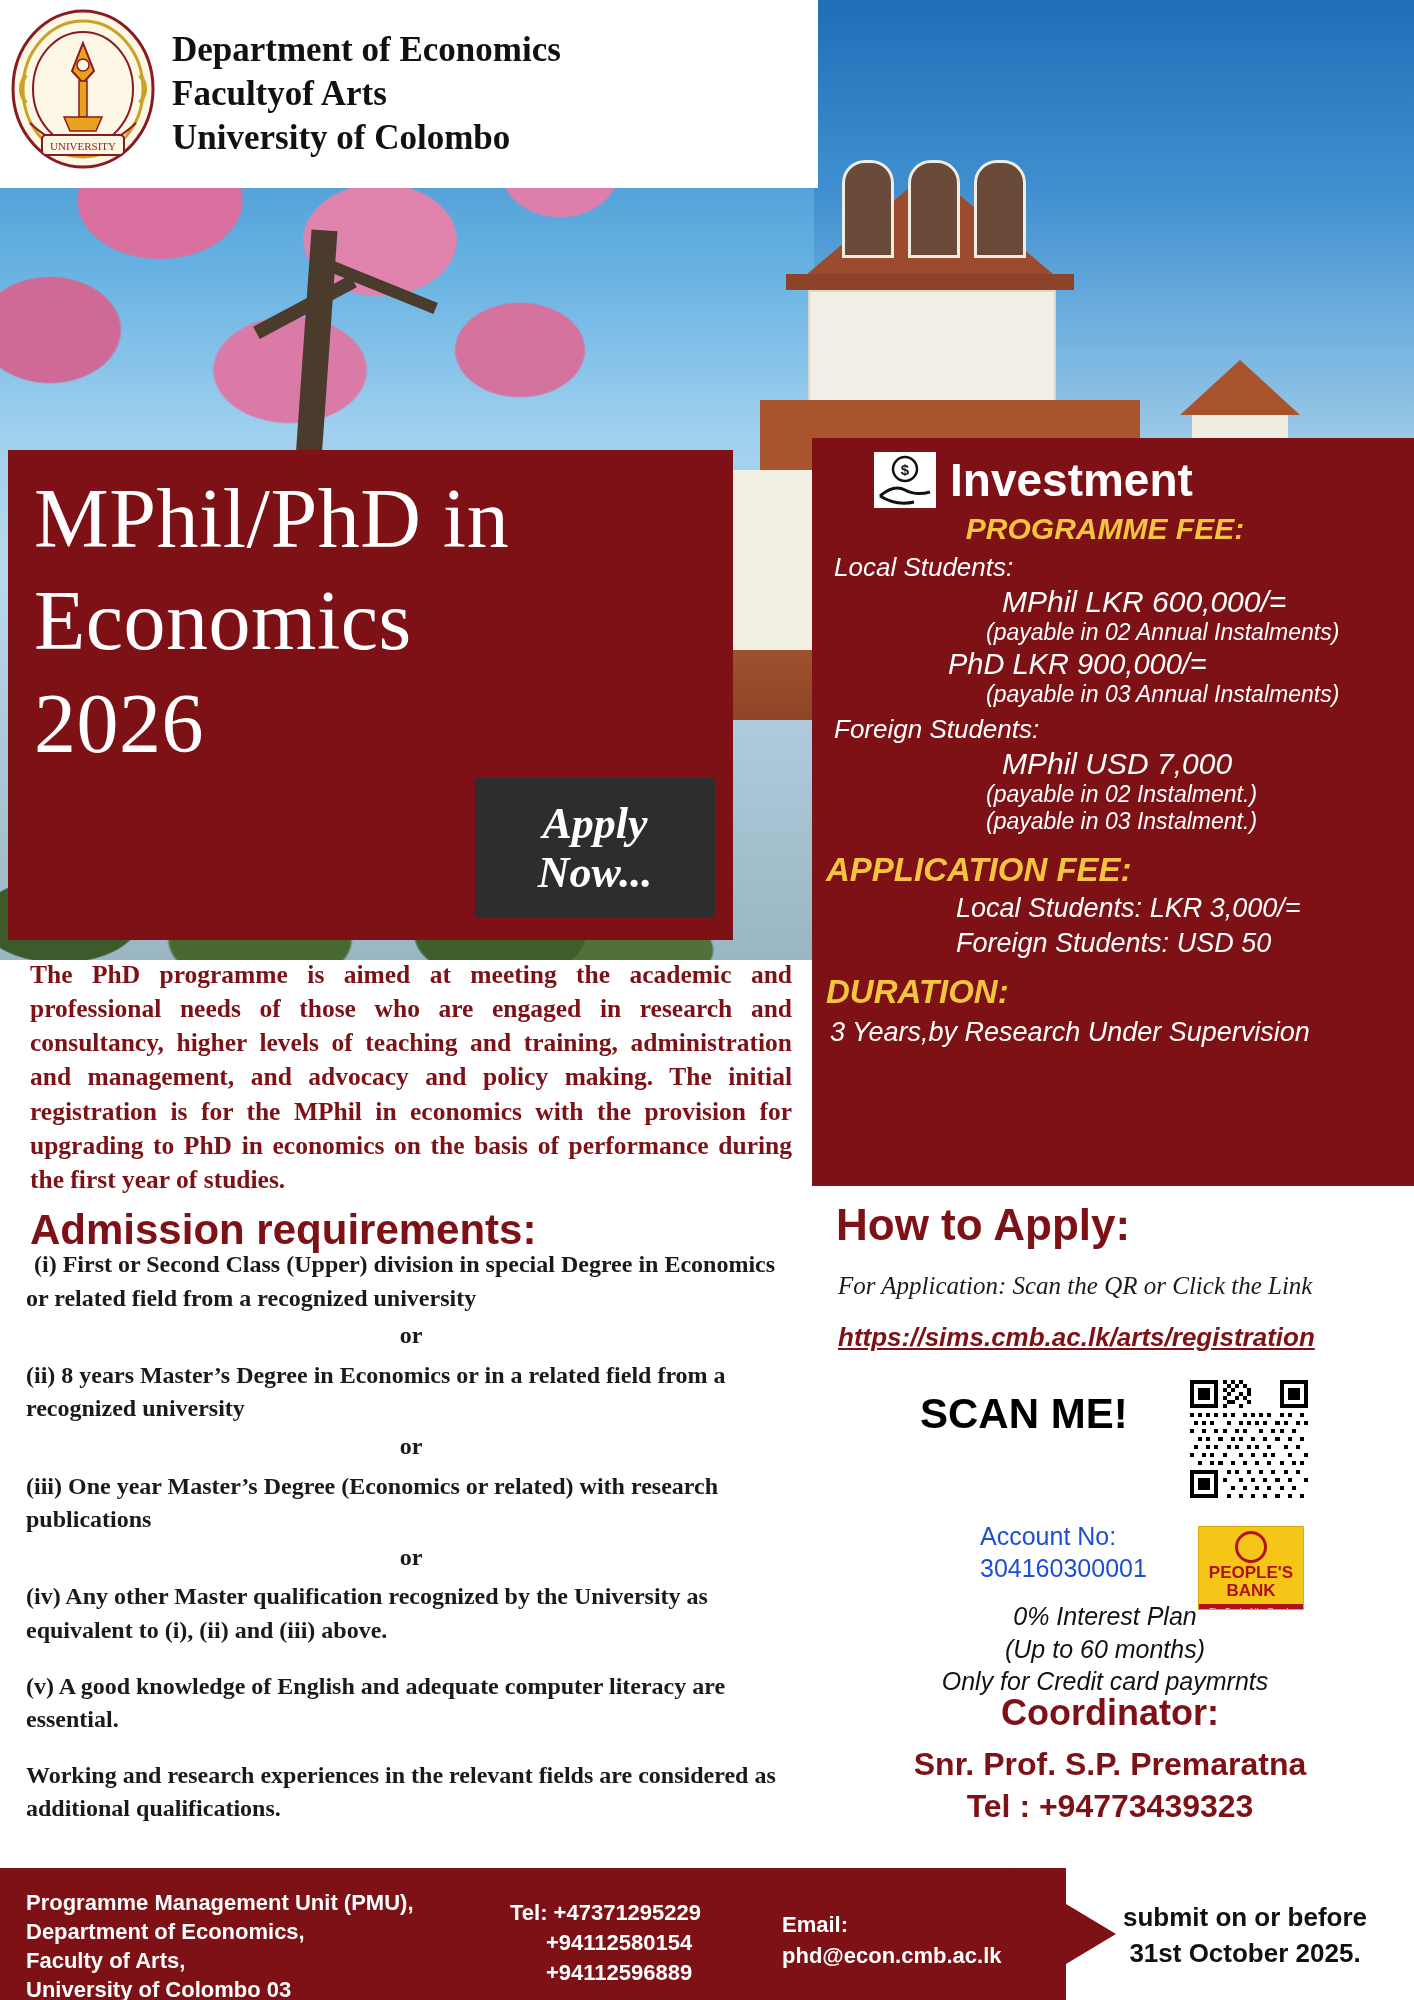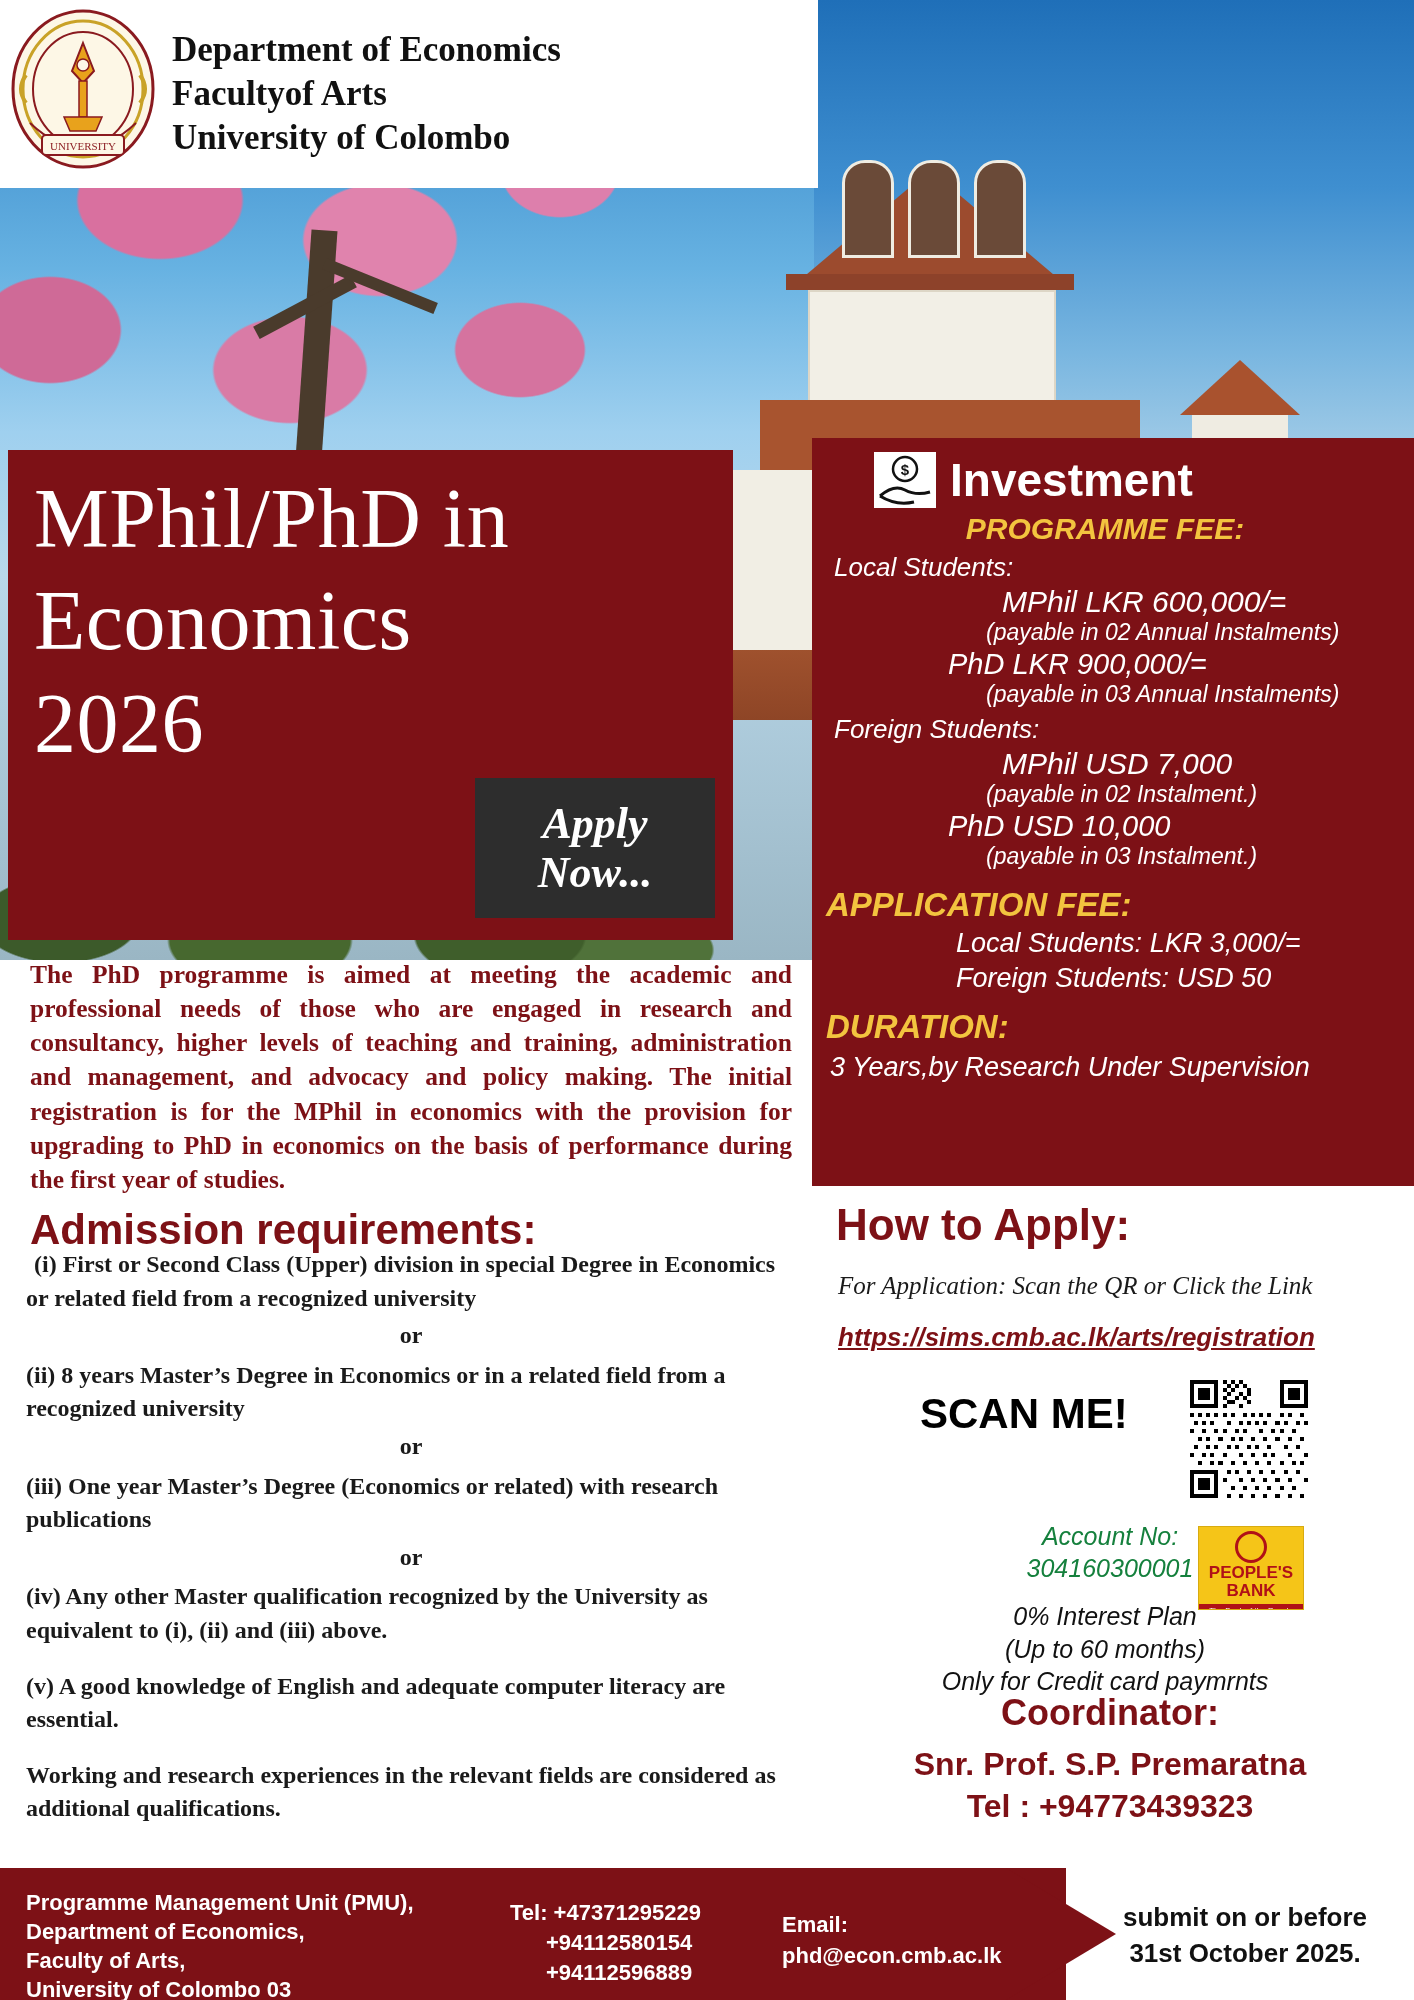--- a/index.html
+++ b/index.html
@@ -382,26 +382,24 @@
   }
   .qr {
     position: absolute;
     left: 1190px; top: 1380px;
     width: 118px; height: 118px;
   }
   .acct {
     position: absolute;
     left: 980px; top: 1520px;
     width: 260px;
-    text-align: center;
-    font-family: "Liberation Sans", sans-serif;
-    font-style: italic;
+    font-family: "Liberation Sans", sans-serif;
     font-size: 25px;
     line-height: 1.28;
-    color: #15803d;
+    color: #1d4ed8;
   }
   .bank-logo {
     position: absolute;
     left: 1198px; top: 1526px;
     width: 104px; height: 82px;
     background: #f5c518;
     border: 1px solid #d8ab10;
     text-align: center;
     overflow: hidden;
   }
@@ -608,21 +606,20 @@
     </div>
     <div class="prog-fee">PROGRAMME FEE:</div>
     <div class="label-left">Local Students:</div>
     <div class="fee-main">MPhil LKR 600,000/=</div>
     <div class="fee-sub">(payable in 02 Annual Instalments)</div>
     <div class="fee-main sm">PhD LKR 900,000/=</div>
     <div class="fee-sub s2">(payable in 03 Annual Instalments)</div>
     <div class="label-left">Foreign Students:</div>
     <div class="fee-main">MPhil USD 7,000</div>
     <div class="fee-sub">(payable in 02  Instalment.)</div>
-    <div class="fee-main sm">PhD USD 10,000</div>
     <div class="fee-sub s2">(payable in 03 Instalment.)</div>
     <div class="app-fee-title">APPLICATION FEE:</div>
     <div class="app-fee-line">Local Students: LKR 3,000/=</div>
     <div class="app-fee-line">Foreign Students: USD 50</div>
     <div class="duration-title">DURATION:</div>
     <div class="duration-line">3 Years,by Research Under  Supervision</div>
   </div>
 
   <div class="howto-title">How to Apply:</div>
   <div class="howto-sub">For Application: Scan the QR or Click the Link</div>

